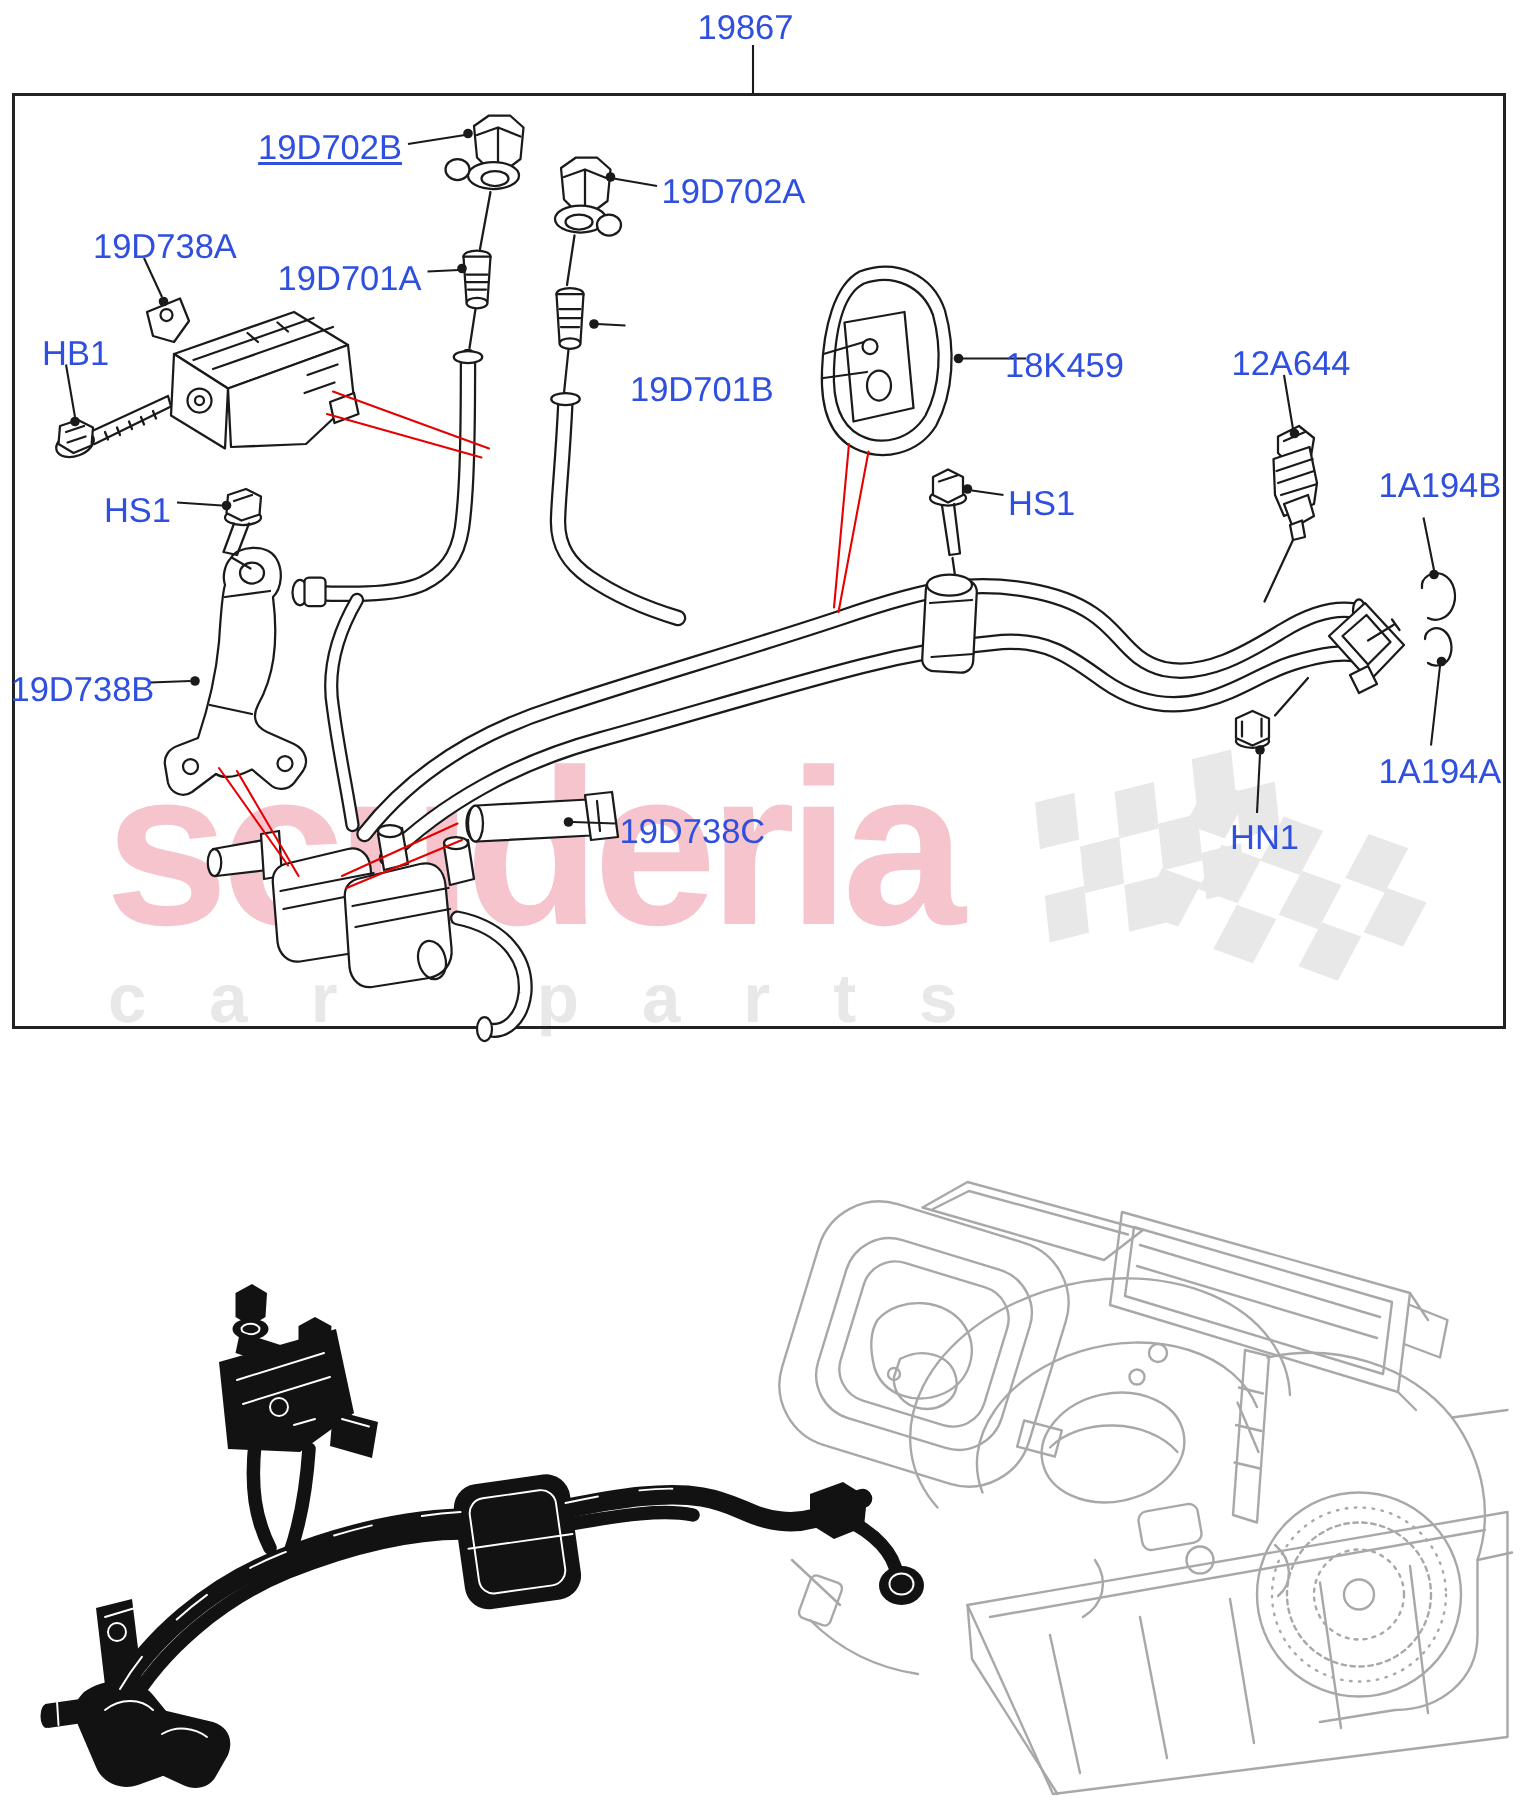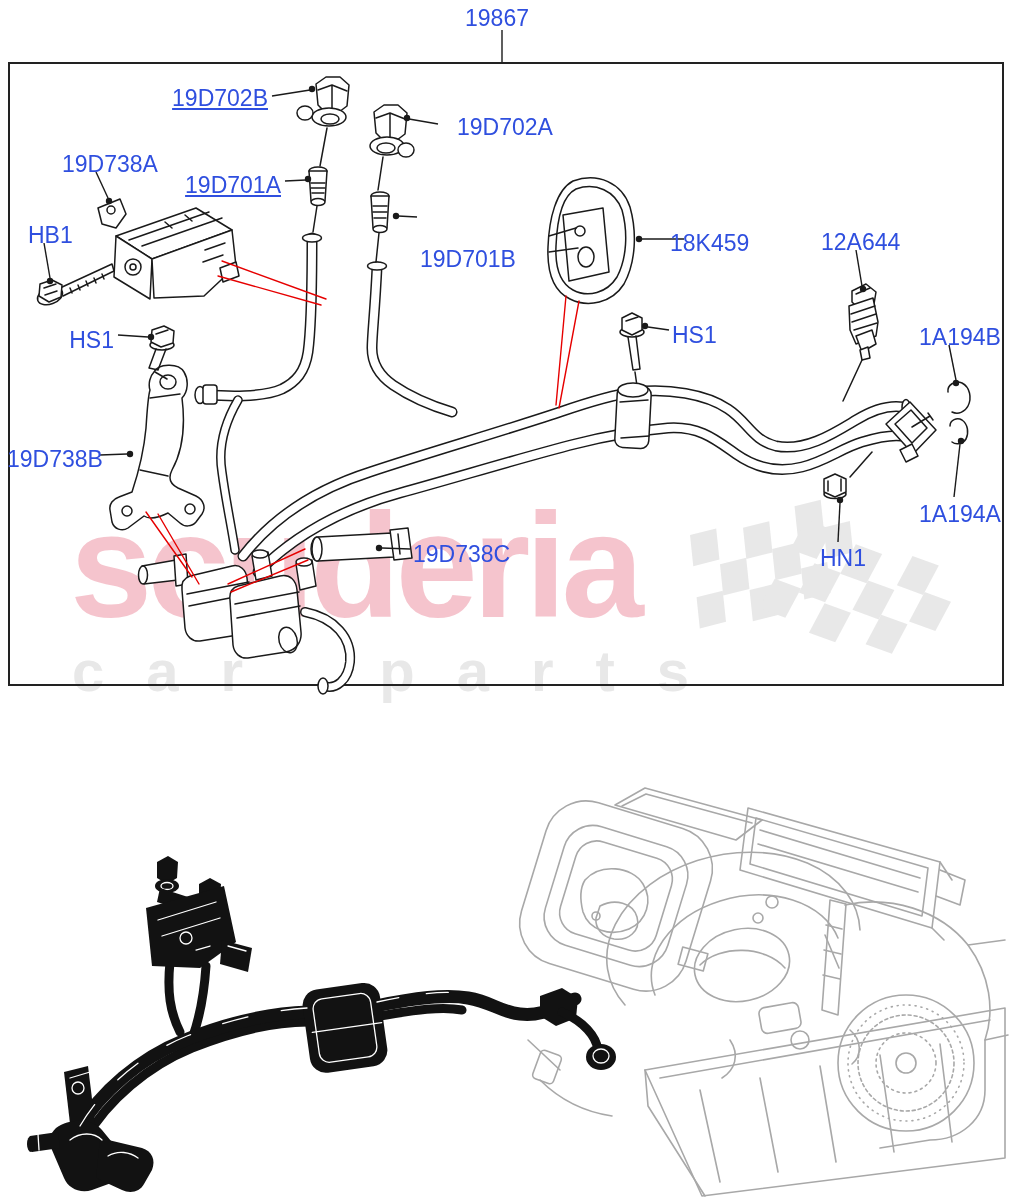--- a/index.html
+++ b/index.html
@@ -1,20 +1,20 @@
 <!DOCTYPE html>
 <html style="--label: #2f4fdf; --line: #1a1a1a; --red: #e60000; --gray: #a8a8a8; --black: #121212; --flag: #d9d9d9; --brand-pink: rgba(222,60,90,0.30); --tagline-gray: #e8e8e8;"><head>
 <meta charset="utf-8">
 <style>
   html,body{margin:0;padding:0;background:#fff;}
   #stage{position:relative;width:1014px;height:1200px;background:#fff;overflow:hidden;
          font-family:"Liberation Sans",sans-serif;}
   .wm-brand{position:absolute;left:70px;top:492px;font-size:148px;font-weight:bold;
             letter-spacing:-5px;line-height:1;color:var(--brand-pink);white-space:nowrap;}
-  .wm-tag{position:absolute;left:72px;top:642px;font-size:58px;font-weight:bold;
+  .wm-tag{position:absolute;left:72px;top:642px;font-size:46px;font-weight:bold;
           letter-spacing:42px;word-spacing:36px;line-height:1;color:var(--tagline-gray);white-space:nowrap;}
   #art{position:absolute;left:0;top:0;}
   .box{position:absolute;left:8px;top:62px;width:996px;height:624px;
        border:2px solid #222;box-sizing:border-box;}
   .callout{position:absolute;font-size:23px;color:var(--label);white-space:nowrap;line-height:1.1;}
   
   .ln{stroke:var(--line);fill:none;stroke-width:1.5;stroke-linecap:round;stroke-linejoin:round;}
   .wf{stroke:var(--line);fill:#fff;stroke-width:1.5;stroke-linejoin:round;}
   .po{stroke:var(--line);stroke-width:11;fill:none;stroke-linecap:round;}
   .pi{stroke:#fff;stroke-width:8;fill:none;stroke-linecap:round;}
@@ -381,28 +381,28 @@
       <circle class="dot" cx="961" cy="441" r="3.2"></circle>
       <circle class="dot" cx="379" cy="548" r="3.2"></circle>
       <circle class="dot" cx="840" cy="500" r="3.2"></circle>
     </g>
   </svg>
 
   <div class="callout" style="left:497px;top:6px;transform:translateX(-50%);">19867</div>
 
   <div id="callouts">
       <div class="callout" style="left: 268px; top: 86px; transform: translateX(-100%); text-decoration: underline;">19D702B</div>
-      <div class="callout" style="left: 441px; top: 115px; margin-left: 16px;">19D702A</div>
+      <div class="callout" style="left: 441px; top: 115px;">19D702A</div>
       <div class="callout" style="left: 62px; top: 152px;">19D738A</div>
-      <div class="callout" style="left: 281px; top: 173px; transform: translateX(-100%); text-decoration: underline;">19D701A</div>
+      <div class="callout" style="left: 281px; top: 173px; transform: translateX(-100%);">19D701A</div>
       <div class="callout" style="left: 420px; top: 208px; margin-top: 39px;">19D701B</div>
       <div class="callout" style="left: 28px; top: 223px;">HB1</div>
       <div class="callout" style="left: 670px; top: 231px;">18K459</div>
       <div class="callout" style="left: 821px; top: 230px;">12A644</div>
       <div class="callout" style="left: 114px; top: 328px; transform: translateX(-100%);">HS1</div>
       <div class="callout" style="left: 672px; top: 323px;">HS1</div>
-      <div class="callout" style="left: 919px; top: 325px;">1A194B</div>
+      <div class="callout" style="left: 919px; top: 311px;">1A194B</div>
       <div class="callout" style="left: 7px; top: 447px;">19D738B</div>
       <div class="callout" style="left: 919px; top: 502px;">1A194A</div>
       <div class="callout" style="left: 413px; top: 542px;">19D738C</div>
       <div class="callout" style="left: 820px; top: 546px; text-align: right;">HN1</div>
     </div>
 </div>
 
 </body></html>

